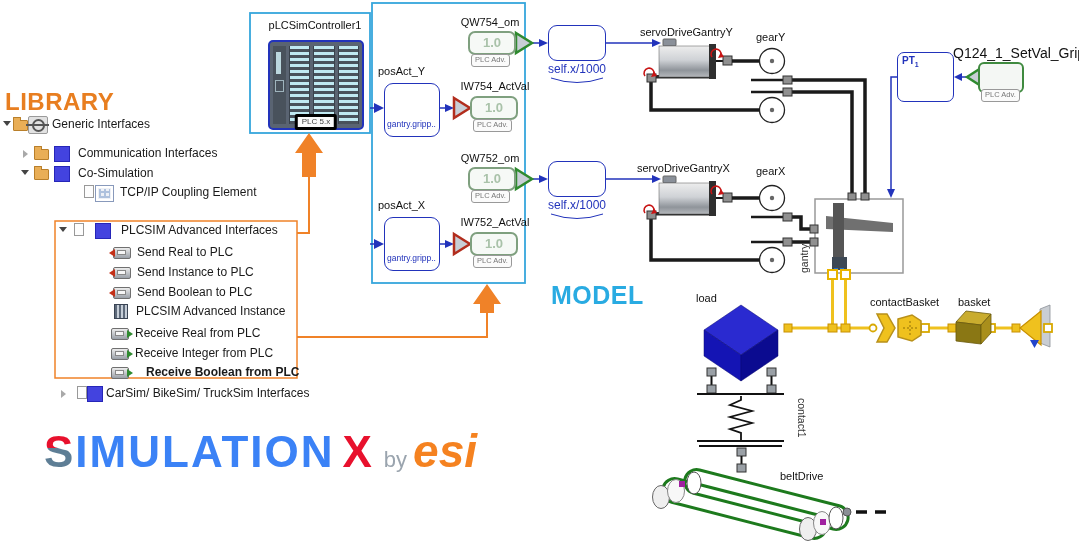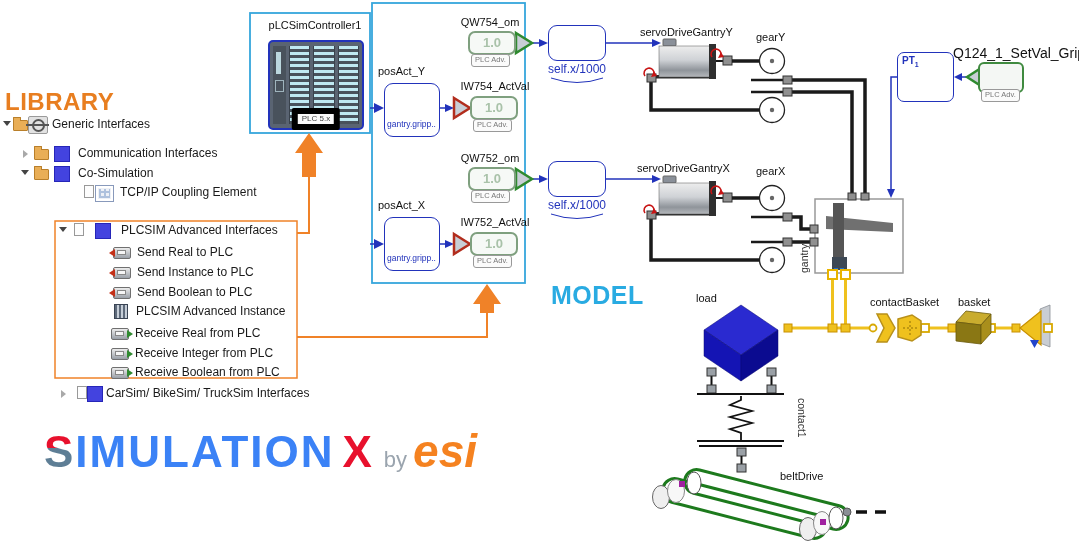--- a/index.html
+++ b/index.html
@@ -43,21 +43,21 @@
   .fnlbl{position:absolute;z-index:3;font-size:12px;color:#2233BB;width:82px;text-align:center;white-space:nowrap;}
   .ptblk{position:absolute;z-index:2;box-sizing:border-box;width:57px;height:50px;border:1.5px solid #2233BB;border-radius:7px;background:#fff;}
   .ptlbl{position:absolute;z-index:3;font-size:10px;font-weight:bold;color:#2233BB;}
   .qblk{position:absolute;z-index:2;box-sizing:border-box;width:46px;height:31px;border:2px solid #3F8A3F;border-radius:6px;background:#F4F7F4;}
   .plc{position:absolute;z-index:2;box-sizing:border-box;width:96px;height:90px;border:2px solid #2233BB;border-radius:5px;background:#5A6472;padding:4px 3px;}
   .plc-in{display:flex;height:100%;gap:3px;}
   .plc-left{width:13px;background:#49525C;position:relative;}
   .plc-left::before{content:"";position:absolute;left:3px;top:6px;width:5px;height:22px;background:#cfeef5;opacity:.85;}
   .plc-left::after{content:"";position:absolute;left:2px;top:34px;width:7px;height:10px;border:1px solid #9fb4bd;}
   .plc-col{flex:1;background:repeating-linear-gradient(180deg,#BFE9F2 0 3px,#49525C 3px 6px);border-left:1px solid #39424c;border-right:1px solid #39424c;}
-  .plc-badge{position:absolute;z-index:4;left:50%;transform:translateX(-50%);bottom:-2px;background:#fafafa;border:6px solid #000000;
+  .plc-badge{position:absolute;z-index:4;left:50%;transform:translateX(-50%);bottom:-2px;background:#fafafa;border:3px solid #000000;
              border-radius:2px;font-size:8px;color:#444;padding:0 4px;line-height:10px;white-space:nowrap;}
   .rot-up{position:absolute;z-index:3;font-size:10.5px;color:#333;transform:rotate(-90deg);transform-origin:0 0;white-space:nowrap;}
   .rot-dn{position:absolute;z-index:3;font-size:10.5px;color:#333;transform:rotate(90deg);transform-origin:0 0;white-space:nowrap;}
   
   .logo{position:absolute;z-index:3;left:44px;top:424px;white-space:nowrap;letter-spacing:2px;}
   .lg-sim,.lg-first{font-size:44px;font-weight:bold;color:#3b82f6;}
   .lg-first{background:linear-gradient(180deg,#E8112D 0 42%,#5E7E95 42%);-webkit-background-clip:text;background-clip:text;color:transparent;}
   .lg-x{font-size:44px;font-weight:900;color:#E8112D;margin-left:8px;}
   .lg-by{font-size:22px;color:#9aa4ae;margin-left:10px;letter-spacing:0;}
   .lg-esi{font-size:46px;font-weight:bold;font-style:italic;color:#F58220;margin-left:6px;letter-spacing:0;}
@@ -332,21 +332,21 @@
 <div class="trow" style="top:325px;">
   <span class="mod recv" style="left:111px;"></span>
   <span class="tlabel" style="left:135px;">Receive Real from PLC</span>
 </div>
 <div class="trow" style="top:345px;text-align:right;">
   <span class="mod recv" style="left:111px;"></span>
   <span class="tlabel" style="left:135px;">Receive Integer from PLC</span>
 </div>
 <div class="trow" style="top:364px;">
   <span class="mod recv" style="left:111px;"></span>
-  <span class="tlabel" style="left:135px;">Receive Boolean from PLC</span>
+  <span class="tlabel" style="left:146px;font-weight:bold;">Receive Boolean from PLC</span>
 </div>
 <div class="trow" style="top:385px;">
   <span class="chev closed" style="left:61px;"></span>
   <span class="page" style="left:77px;"></span>
   <span class="bsq" style="left:87px;"></span>
   <span class="tlabel" style="left:106px;">CarSim/ BikeSim/ TruckSim Interfaces</span>
 </div>
 
 <div class="lbl ctr" style="left:253px;top:19px;width:124px;">pLCSimController1</div>
 <div class="plc" style="left:268px;top:40px;">

